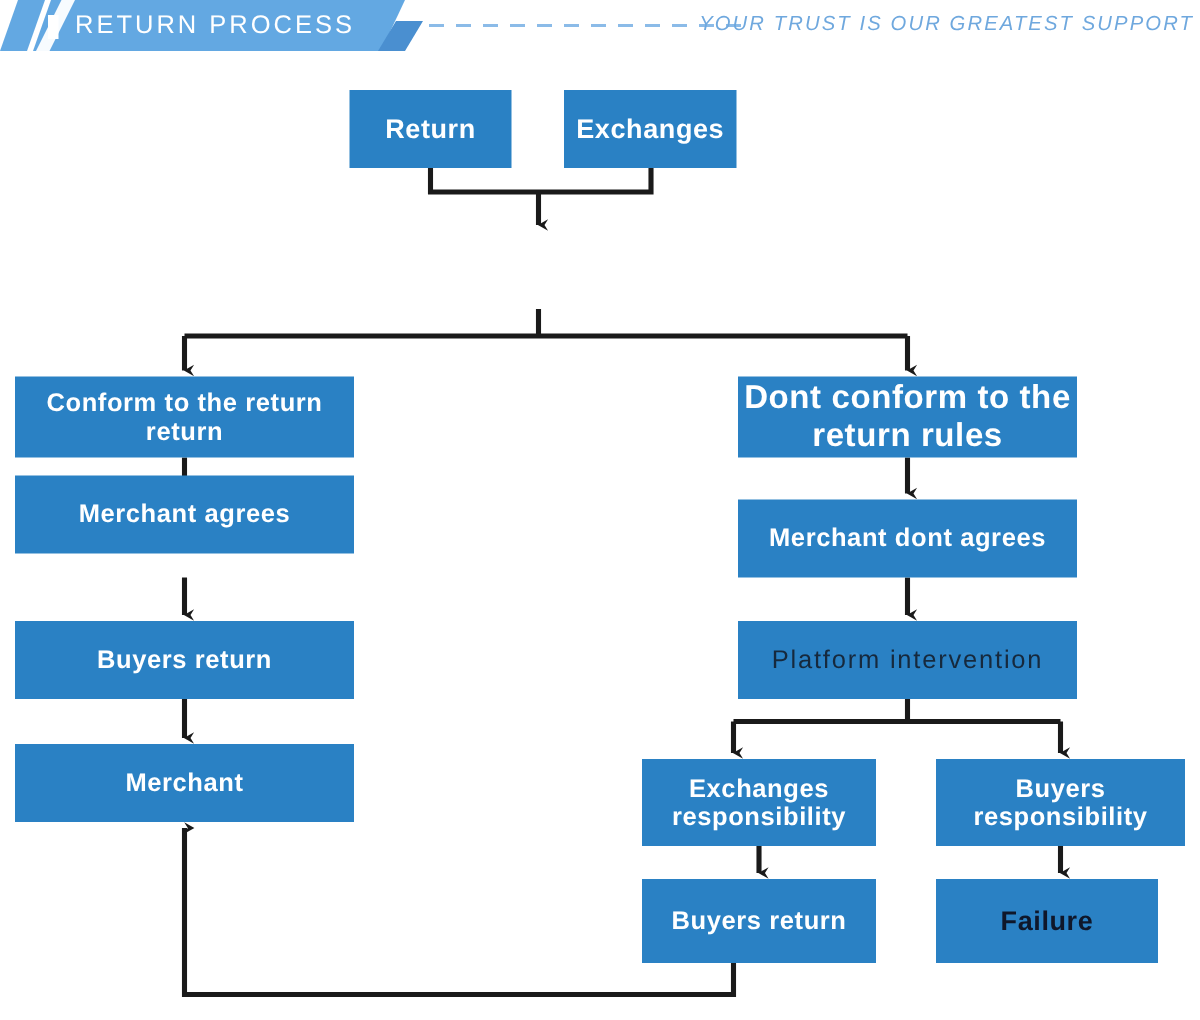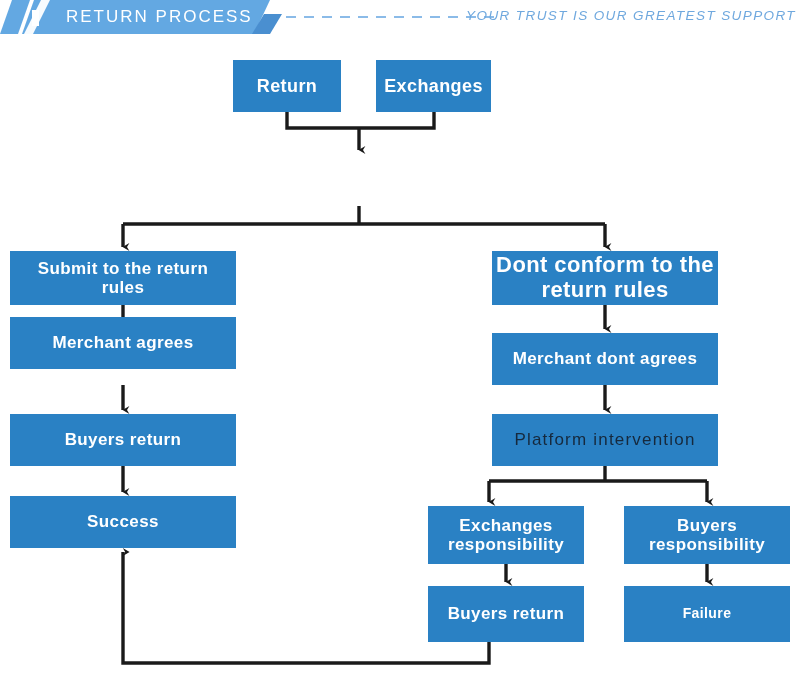--- a/index.html
+++ b/index.html
@@ -30,21 +30,21 @@
     clip-path:polygon(17px 0,26px 0,9px 34px,0 34px);
     opacity:.95;
   }
   .band-tick{
     position:absolute;left:32px;top:10px;width:7px;height:16px;
     background:#ffffff;
   }
   .band-title{
     position:absolute;left:50px;top:7px;
     color:#ffffff;font-size:17px;letter-spacing:2.0px;
-    font-weight:400;line-height:20px;white-space:nowrap;margin-left:16px;
+    font-weight:400;line-height:20px;white-space:nowrap;
   }
   .band-chev{
     position:absolute;left:252px;top:14px;width:30px;height:20px;
     background:#4a8fd0;
     clip-path:polygon(12px 0,30px 0,18px 20px,0 20px);
   }
   .band-dash{
     position:absolute;left:286px;top:16px;width:214px;height:2px;
     background:repeating-linear-gradient(to right,#8bbbe8 0 10px,transparent 10px 18px);
   }
@@ -120,25 +120,25 @@
 
       <path d="M506,564 L506,582" marker-end="url(#ah)"></path>
       <path d="M707,564 L707,582" marker-end="url(#ah)"></path>
 
       <path d="M489,642 L489,663 L123,663 L123,552" marker-end="url(#ahu)"></path>
     </g>
   </svg>
 
   <div class="node" style="left: 233px; top: 60px; width: 108px; height: 52px; font-size: 18px; background: rgb(42, 129, 196); color: rgb(255, 255, 255);">Return</div>
   <div class="node" style="left: 376px; top: 60px; width: 115px; height: 52px; font-size: 18px; background: rgb(42, 129, 196); color: rgb(255, 255, 255);">Exchanges</div>
-  <div class="node" style="left: 10px; top: 251px; width: 226px; height: 54px; font-size: 17px; background: rgb(42, 129, 196); color: rgb(255, 255, 255);">Submit to the return rules</div>
+  <div class="node" style="left: 10px; top: 251px; width: 226px; height: 54px; font-size: 17px; background: rgb(42, 129, 196); color: rgb(255, 255, 255);">Conform to the return return</div>
   <div class="node" style="left: 492px; top: 251px; width: 226px; height: 54px; font-size: 22px; background: rgb(42, 129, 196); color: rgb(255, 255, 255);">Dont conform to the return rules</div>
   <div class="node" style="left: 10px; top: 317px; width: 226px; height: 52px; font-size: 17px; background: rgb(42, 129, 196); color: rgb(255, 255, 255);">Merchant agrees</div>
   <div class="node" style="left: 492px; top: 333px; width: 226px; height: 52px; font-size: 17px; background: rgb(42, 129, 196); color: rgb(255, 255, 255);">Merchant dont agrees</div>
   <div class="node" style="left: 10px; top: 414px; width: 226px; height: 52px; font-size: 17px; background: rgb(42, 129, 196); color: rgb(255, 255, 255);">Buyers return</div>
   <div class="node plain" style="left: 492px; top: 414px; width: 226px; height: 52px; font-size: 17px; background: rgb(42, 129, 196); color: rgb(22, 41, 61);">Platform intervention</div>
-  <div class="node" style="left: 10px; top: 496px; width: 226px; height: 52px; font-size: 17px; background: rgb(42, 129, 196); color: rgb(255, 255, 255);">Success</div>
+  <div class="node" style="left: 10px; top: 496px; width: 226px; height: 52px; font-size: 17px; background: rgb(42, 129, 196); color: rgb(255, 255, 255);">Merchant</div>
   <div class="node" style="left: 428px; top: 506px; width: 156px; height: 58px; font-size: 17px; background: rgb(42, 129, 196); color: rgb(255, 255, 255);">Exchanges responsibility</div>
   <div class="node" style="left: 624px; top: 506px; width: 166px; height: 58px; font-size: 17px; background: rgb(42, 129, 196); color: rgb(255, 255, 255);">Buyers responsibility</div>
   <div class="node" style="left: 428px; top: 586px; width: 156px; height: 56px; font-size: 17px; background: rgb(42, 129, 196); color: rgb(255, 255, 255);">Buyers return</div>
-  <div class="node" style="left: 624px; top: 586px; width: 166px; height: 56px; font-size: 14px; background: rgb(42, 129, 196); color: #ffffff;">Failure</div>
+  <div class="node" style="left: 624px; top: 586px; width: 148px; height: 56px; font-size: 18px; background: rgb(42, 129, 196); color: #0f172a;">Failure</div>
 
 </div>
 
 </body></html>

